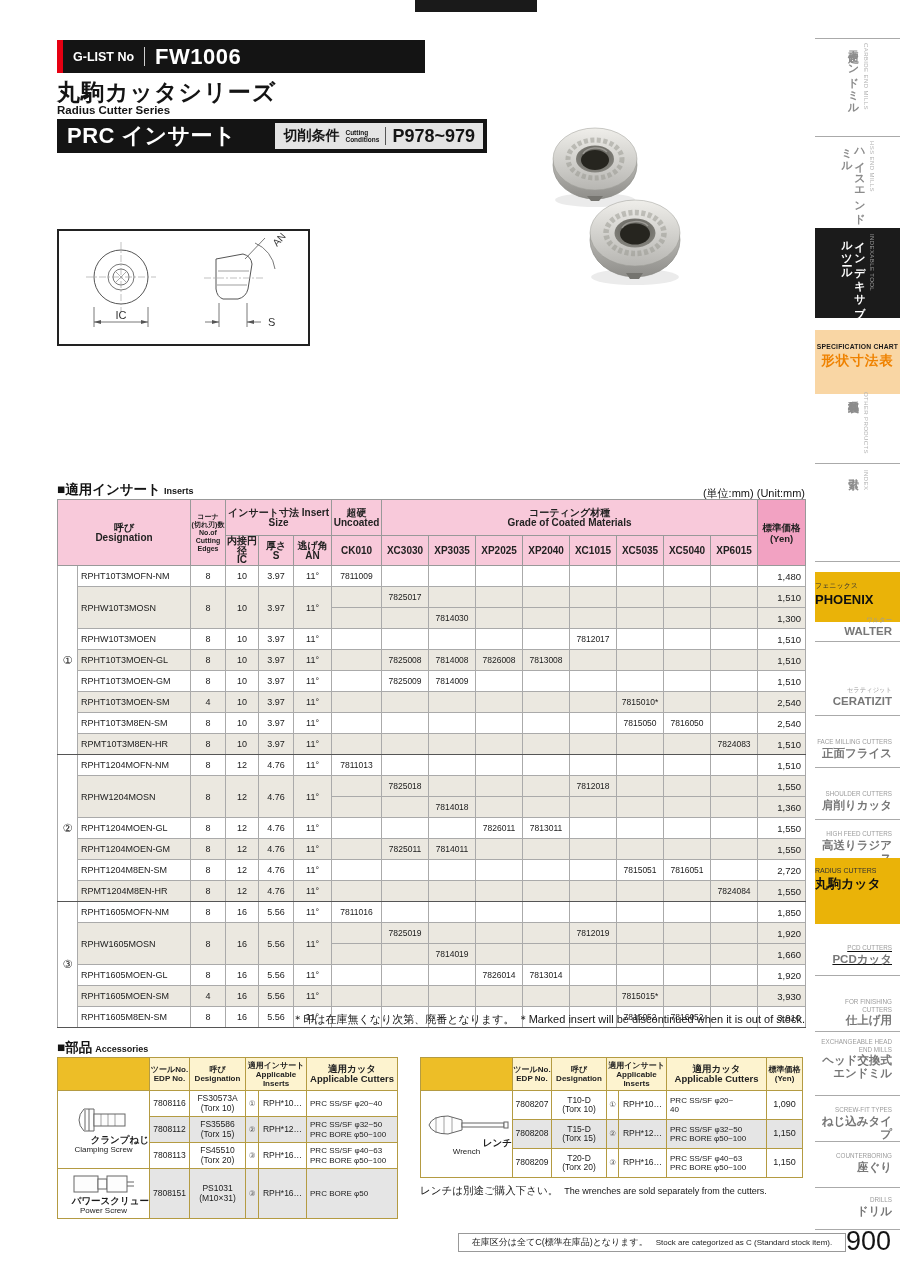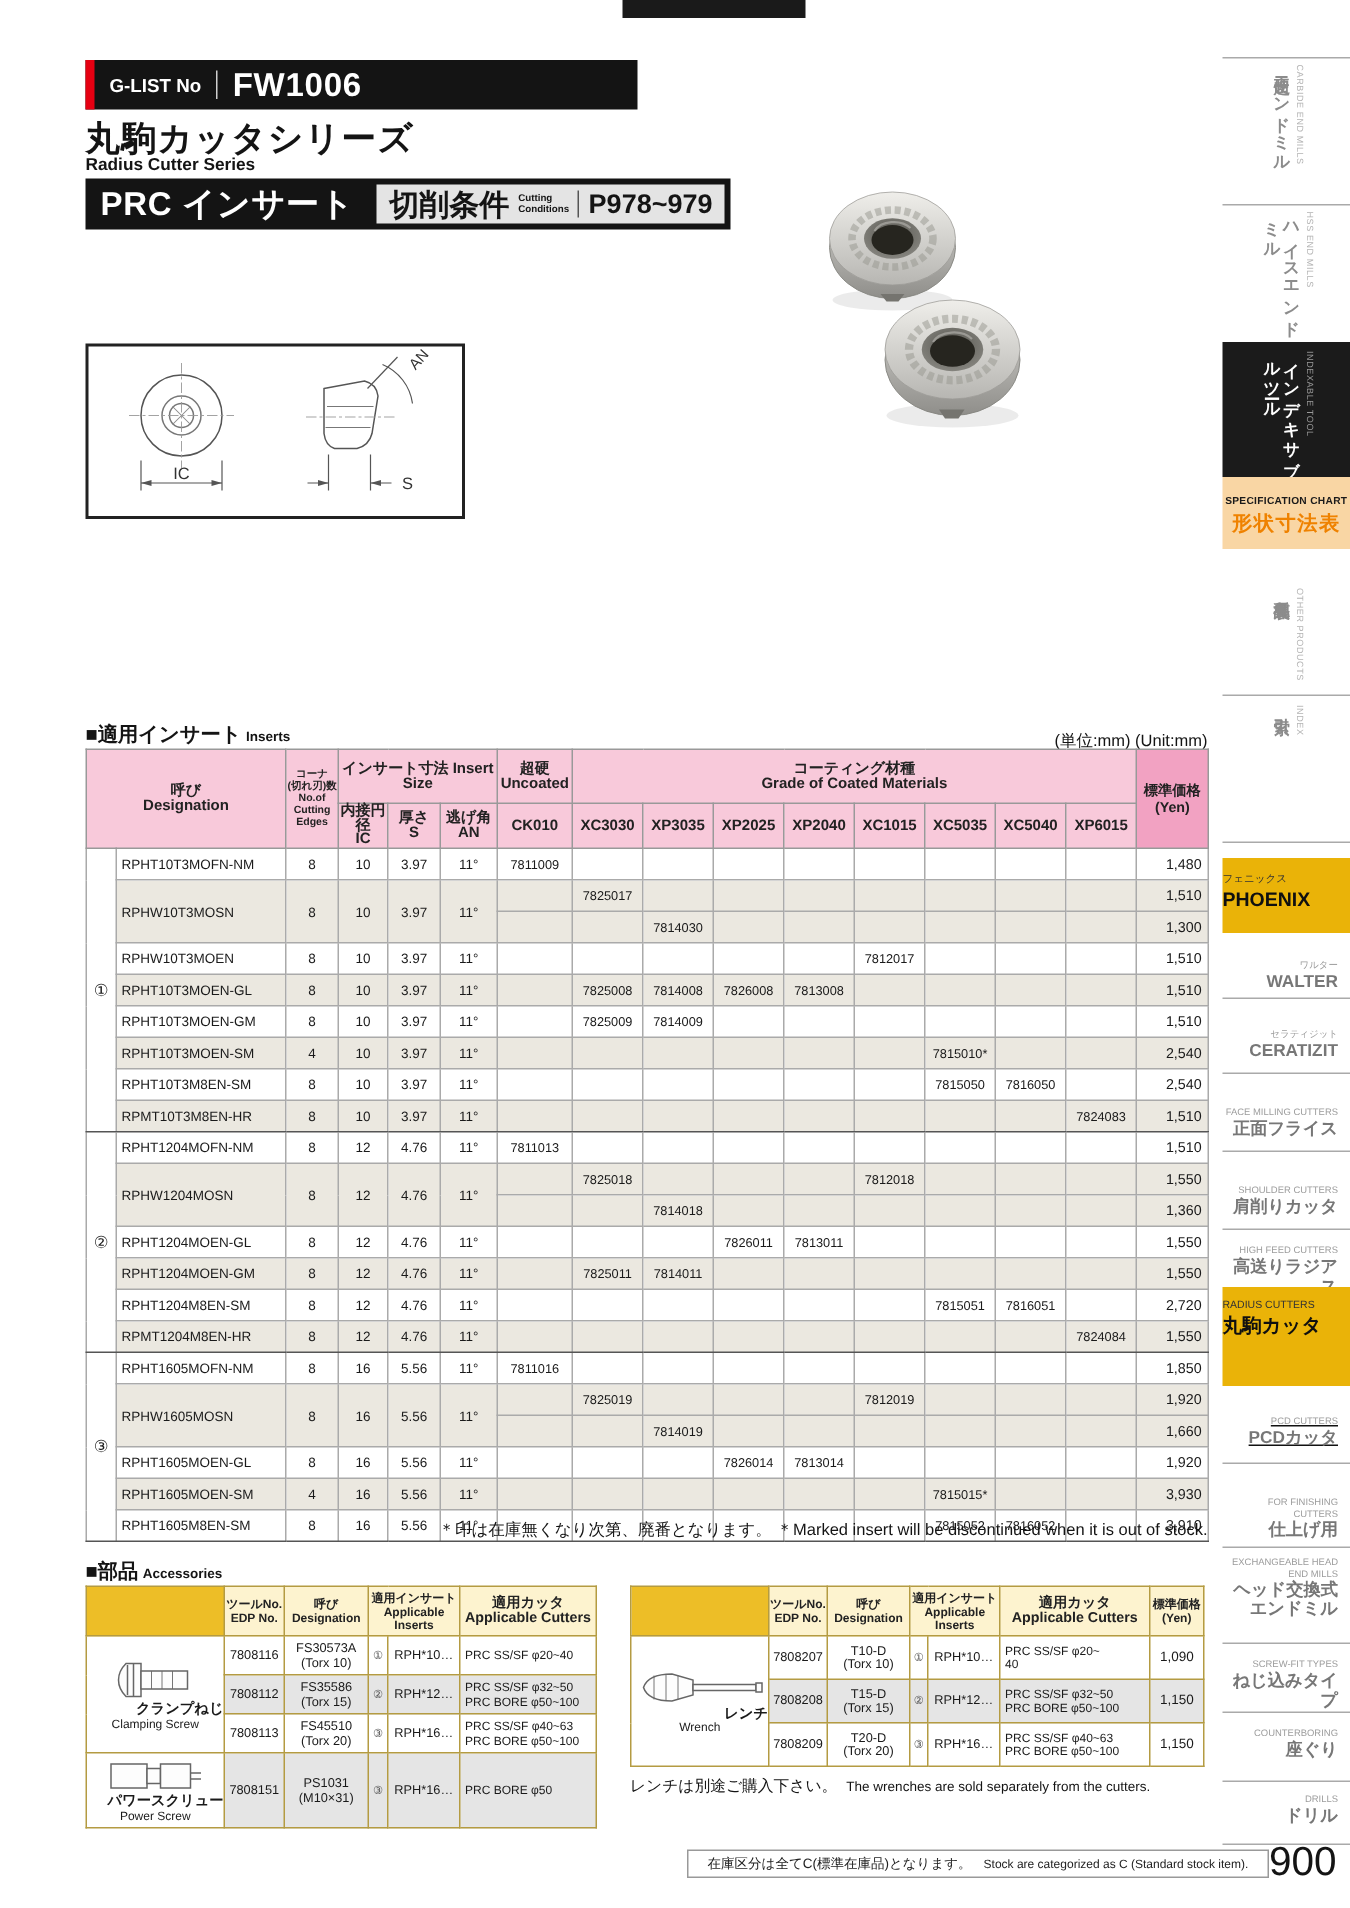--- a/index.html
+++ b/index.html
@@ -14,21 +14,21 @@
   .glist-label{font-size:12.5px;font-weight:bold;}
   .glist-div{width:1px;height:19px;background:#cfcfcf;}
   .glist-no{font-size:22px;font-weight:bold;letter-spacing:.5px;}
   .series-jp{left:57px;top:77px;font-size:23px;font-weight:bold;color:#141414;letter-spacing:1px;}
   .series-en{left:57px;top:104px;font-size:11.5px;font-weight:bold;color:#141414;}
   .prc-bar{left:57px;top:119px;width:430px;height:34px;background:#141414;display:flex;align-items:center;
            box-sizing:border-box;padding:0 4px 0 10px;}
   .prc-title{color:#fff;font-size:22px;font-weight:bold;letter-spacing:.5px;margin-right:10px;white-space:nowrap;}
   .cond-box{margin-left:auto;background:#e4e4e4;height:26px;display:flex;align-items:center;gap:6px;
             padding:0 8px;color:#141414;}
-  .cond-jp{font-size:20px;font-weight:bold;white-space:nowrap;}
+  .cond-jp{font-size:14px;font-weight:bold;white-space:nowrap;}
   .cond-en{display:flex;flex-direction:column;font-size:6.5px;line-height:7px;font-weight:bold;}
   .cond-div{width:1px;height:18px;background:#555;}
   .cond-pages{font-size:18px;font-weight:bold;white-space:nowrap;}
 
   
   .diagram-box{left:57px;top:229px;width:249px;height:113px;border:2px solid #222;background:#fff;}
   .diagram-box svg{display:block;}
 
   
   .photo{left:495px;top:105px;width:300px;height:195px;}
@@ -220,37 +220,37 @@
         <span class="sen">CARBIDE END MILLS</span>
       </div>
       <div class="sb-item v bt" style="top: 136px; height: 92px;">
         <span class="sjp">ハイスエンドミル</span>
         <span class="sen">HSS END MILLS</span>
       </div>
       <div class="sb-item v-black" style="top: 228px; height: 90px;">
         <span class="sjp">インデキサブルツール</span>
         <span class="sen">INDEXABLE TOOL</span>
       </div>
-      <div class="sb-item orange" style="top: 318px; height: 48px;">
+      <div class="sb-item orange" style="top: 330px; height: 64px;">
         <span class="ssec">SPECIFICATION CHART</span>
         <span class="spri">形状寸法表</span>
       </div>
       <div class="sb-item v bb" style="top: 388px; height: 76px;">
         <span class="sjp">各種製品</span>
         <span class="sen">OTHER PRODUCTS</span>
       </div>
       <div class="sb-item v bb" style="top: 466px; height: 96px;">
         <span class="sjp">索引</span>
         <span class="sen">INDEX</span>
       </div>
       <div class="sb-item h-gray" style="top: 572px; height: 50px;">
         <span class="ssec">フェニックス</span>
         <span class="spri">PHOENIX</span>
       </div>
-      <div class="sb-item h bb" style="top: 636px; height: 30px;">
+      <div class="sb-item h bb" style="top: 612px; height: 30px;">
         <span class="ssec">ワルター</span>
         <span class="spri">WALTER</span>
       </div>
       <div class="sb-item h bb" style="top: 682px; height: 34px;">
         <span class="ssec">セラティジット</span>
         <span class="spri">CERATIZIT</span>
       </div>
       <div class="sb-item h bb" style="top: 734px; height: 34px;">
         <span class="ssec">FACE MILLING CUTTERS</span>
         <span class="spri">正面フライス</span>

